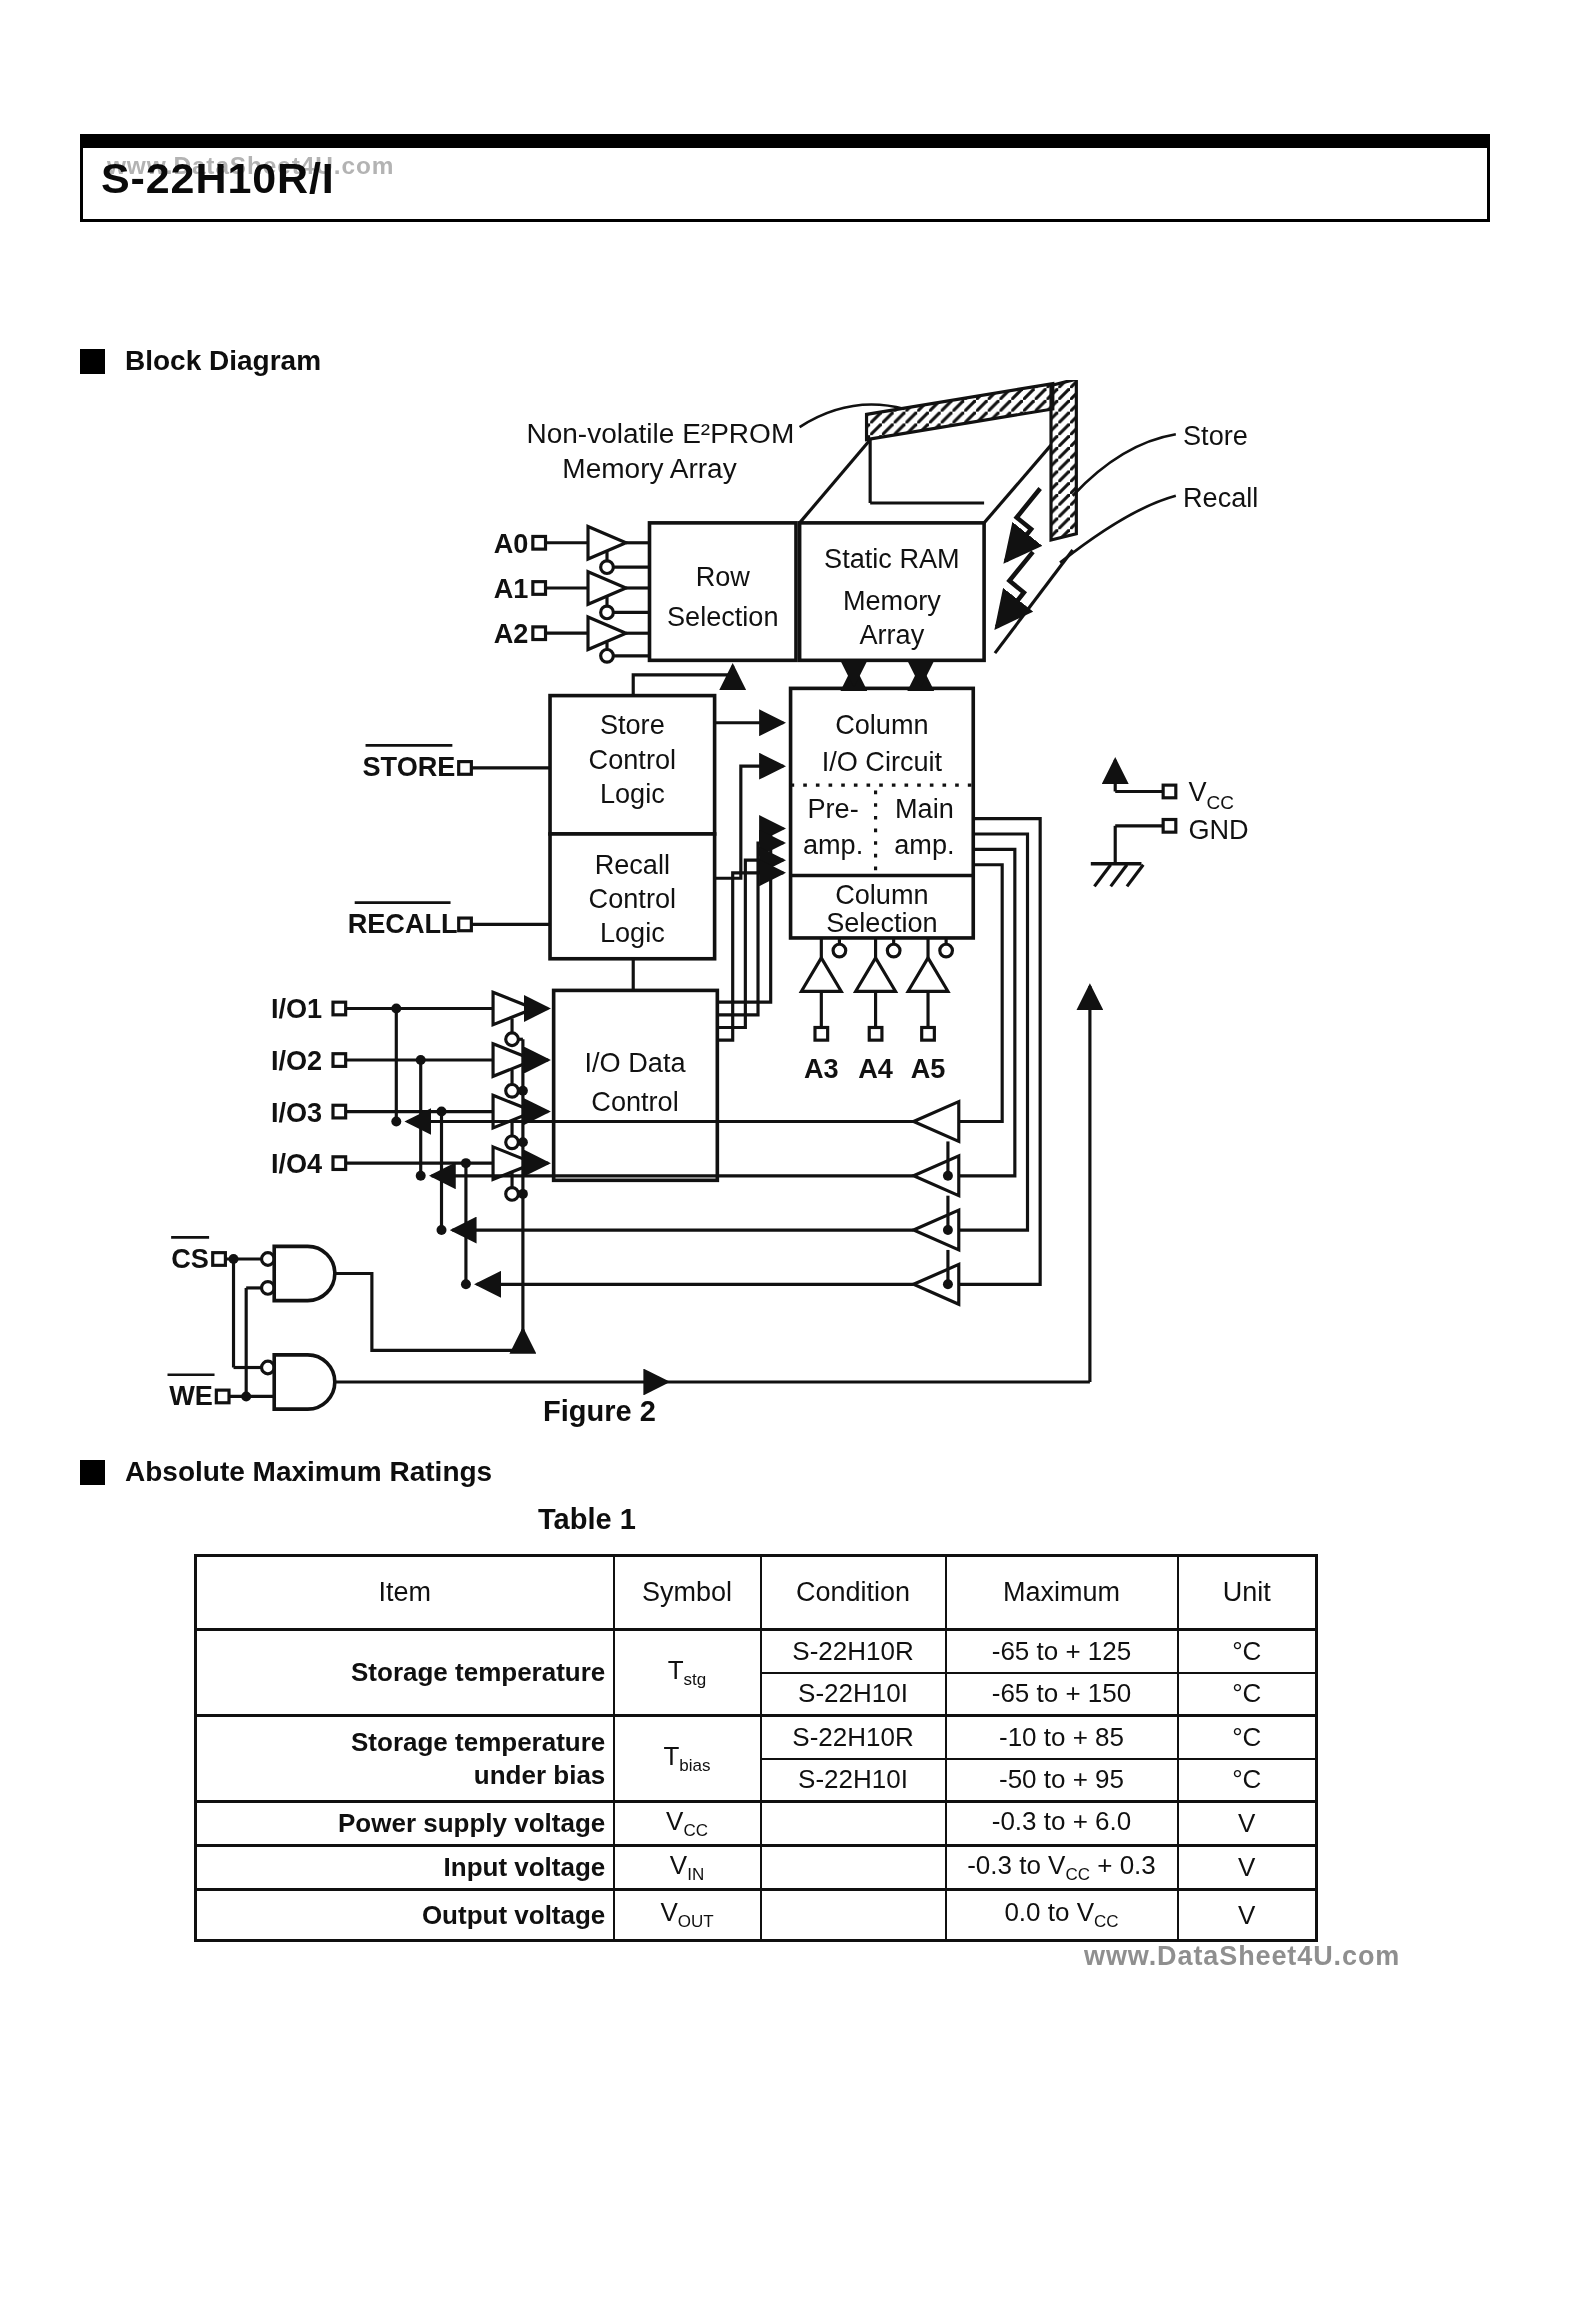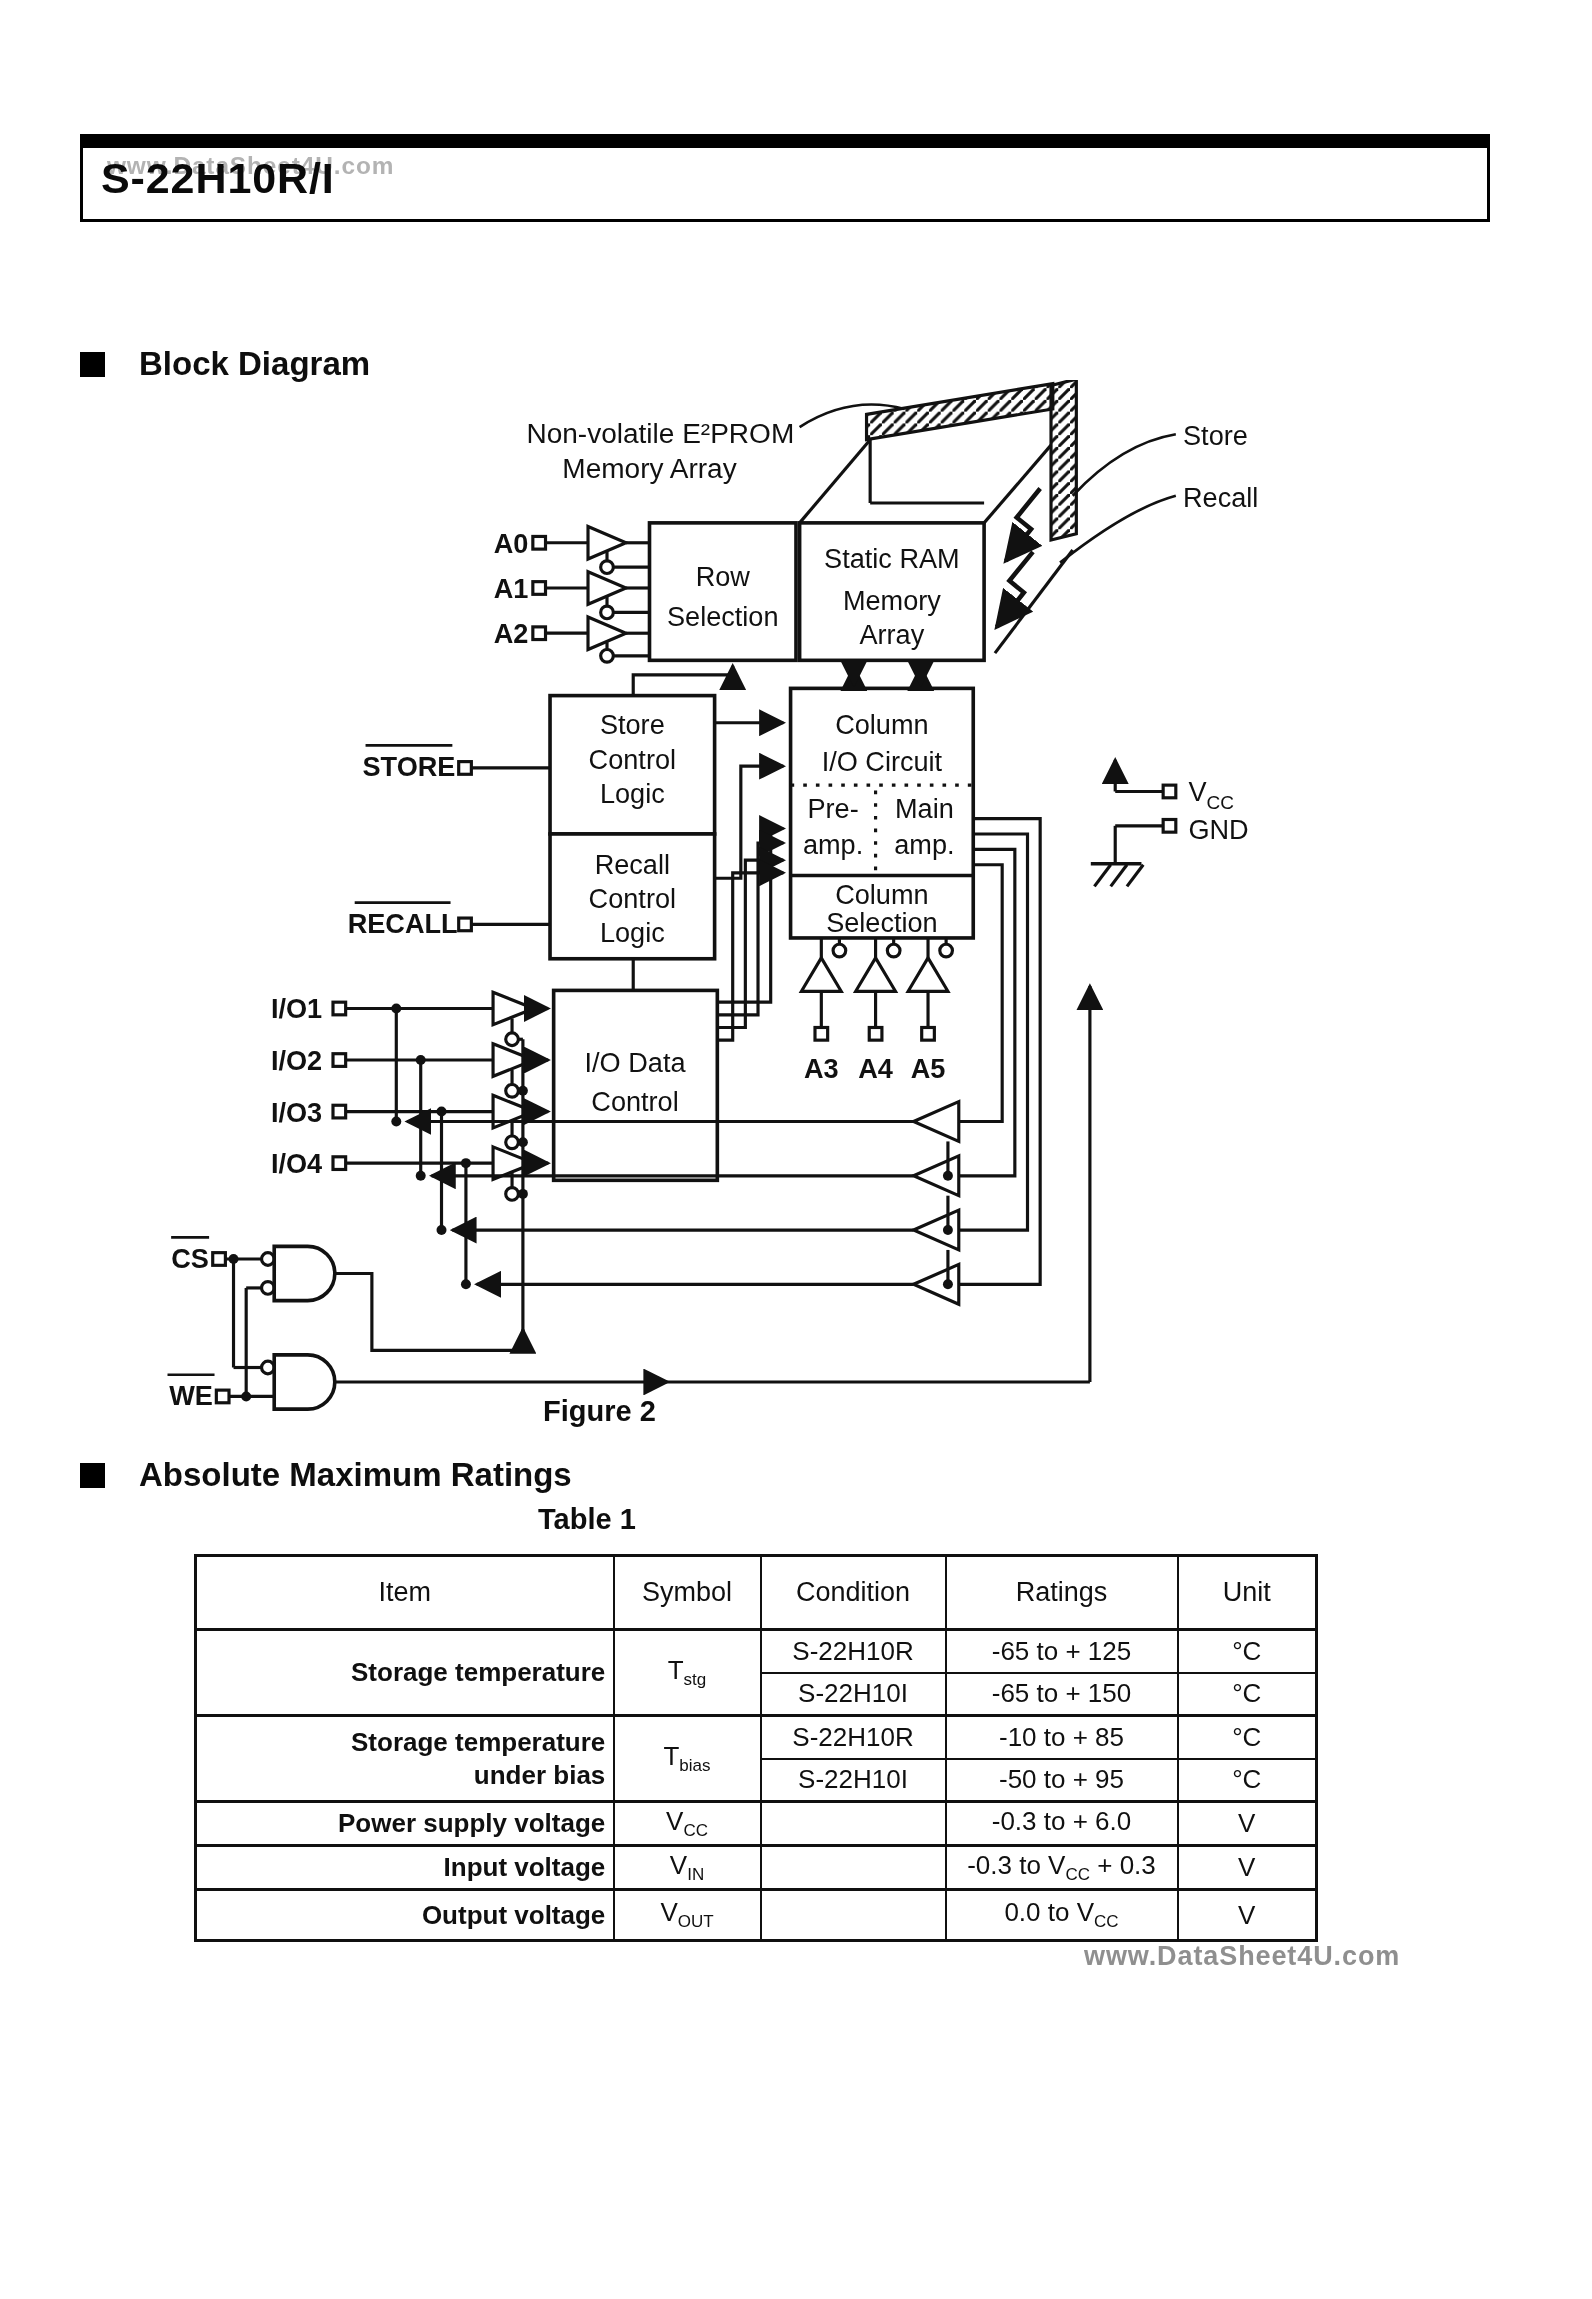--- a/index.html
+++ b/index.html
@@ -6,21 +6,21 @@
   .page{position:relative;width:1592px;height:2300px;background:#ffffff;margin:0 auto;
         font-family:"Liberation Sans",sans-serif;color:#141414;overflow:hidden;}
   .abs{position:absolute;}
 
   
   .hdr{left:80px;top:134px;width:1404px;height:71px;border:3.6px solid #000;border-top:14.5px solid #000;}
   .hdr-title{left:101px;top:154px;font-size:43px;font-weight:800;letter-spacing:0.9px;color:#0a0a0a;}
   .hdr-wm{left:107px;top:152px;font-size:24.4px;font-weight:600;color:#b3b3b3;letter-spacing:0.9px;}
 
   
-  .sec{display:flex;align-items:center;gap:34px;font-size:33px;font-weight:700;color:#0e0e0e;}
+  .sec{display:flex;align-items:center;gap:20px;font-size:28px;font-weight:700;color:#0e0e0e;}
   .sec .sq{width:25px;height:25px;background:#000;flex:0 0 auto;}
   .sec-block{left:80px;top:345px;}
   .sec-abs{left:80px;top:1456px;}
 
   .cap{font-size:29px;font-weight:700;text-align:left;color:#0e0e0e;}
   .cap-fig{left:543px;top:1395px;width:362px;}
   .cap-tab{left:538px;top:1503px;width:362px;}
 
   .wm-bottom{left:1084px;top:1941px;width:362px;font-size:27px;font-weight:700;color:#8f8f8f;letter-spacing:0.9px;}
 
@@ -379,21 +379,21 @@
           <col style="width:147px">
           <col style="width:185px">
           <col style="width:232px">
           <col style="width:139px">
       </colgroup>
       <thead>
         <tr>
           <th>Item</th>
           <th>Symbol</th>
           <th>Condition</th>
-          <th>Ratings</th>
+          <th>Maximum</th>
           <th>Unit</th>
         </tr>
       </thead>
       <tbody>
         <tr class="maj hsub">
           <td class="item" rowspan="2">Storage temperature</td>
           <td rowspan="2"><span>T</span><sub class="s">stg</sub></td>
           <td>S-22H10R</td>
           <td>-65 to + 125</td>
           <td>°C</td>

